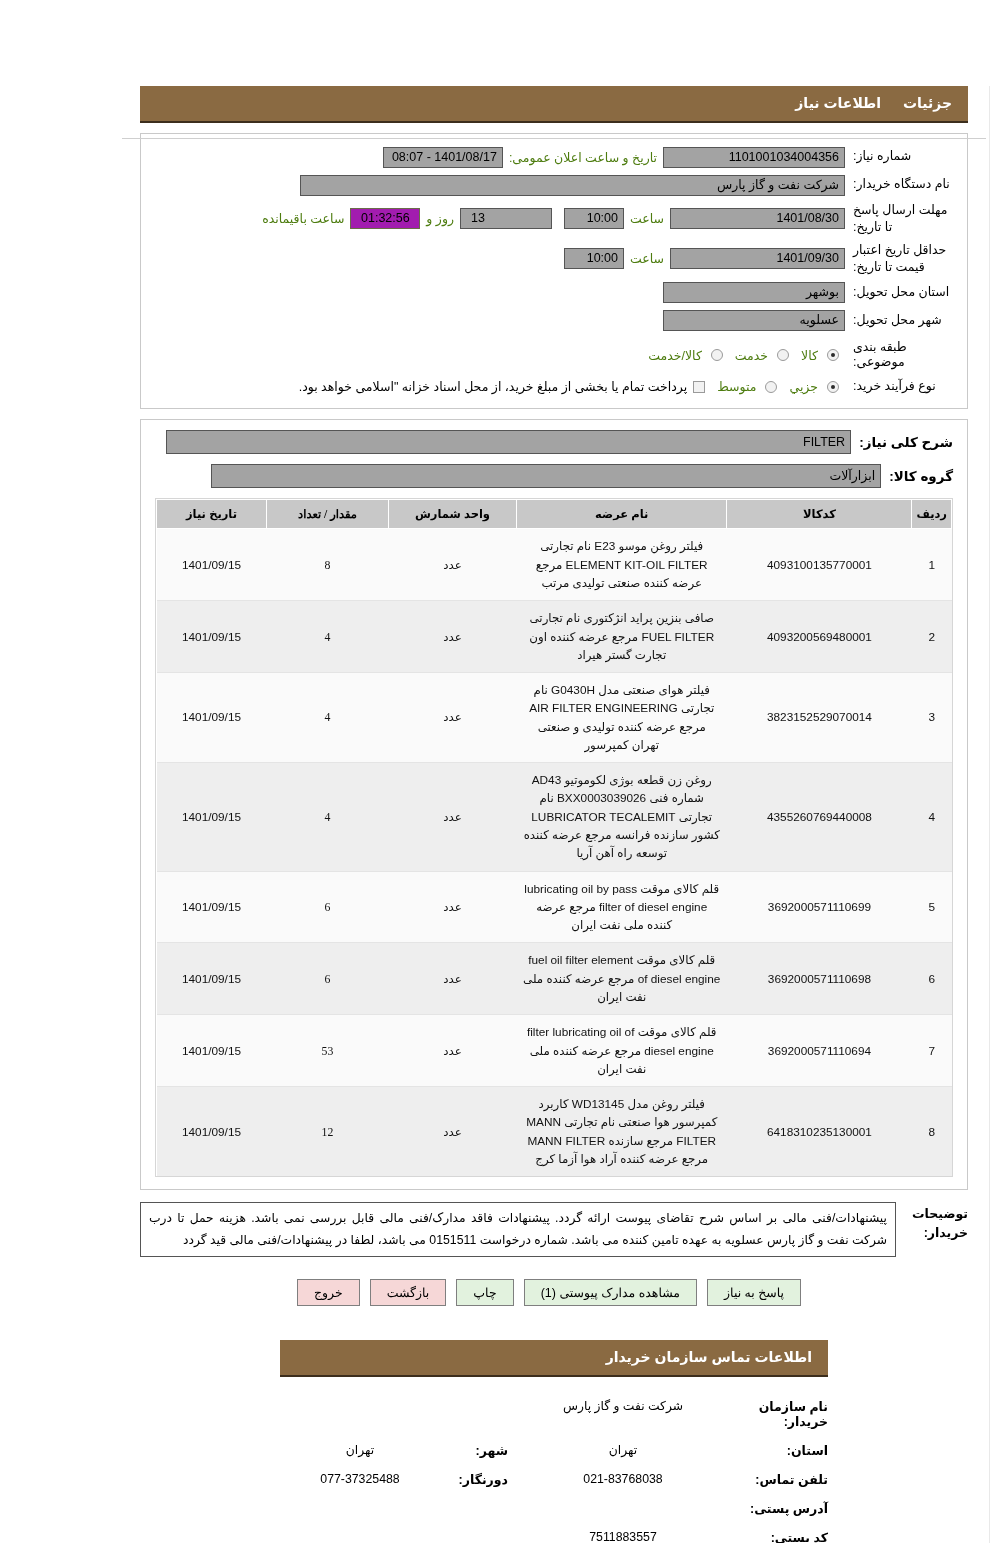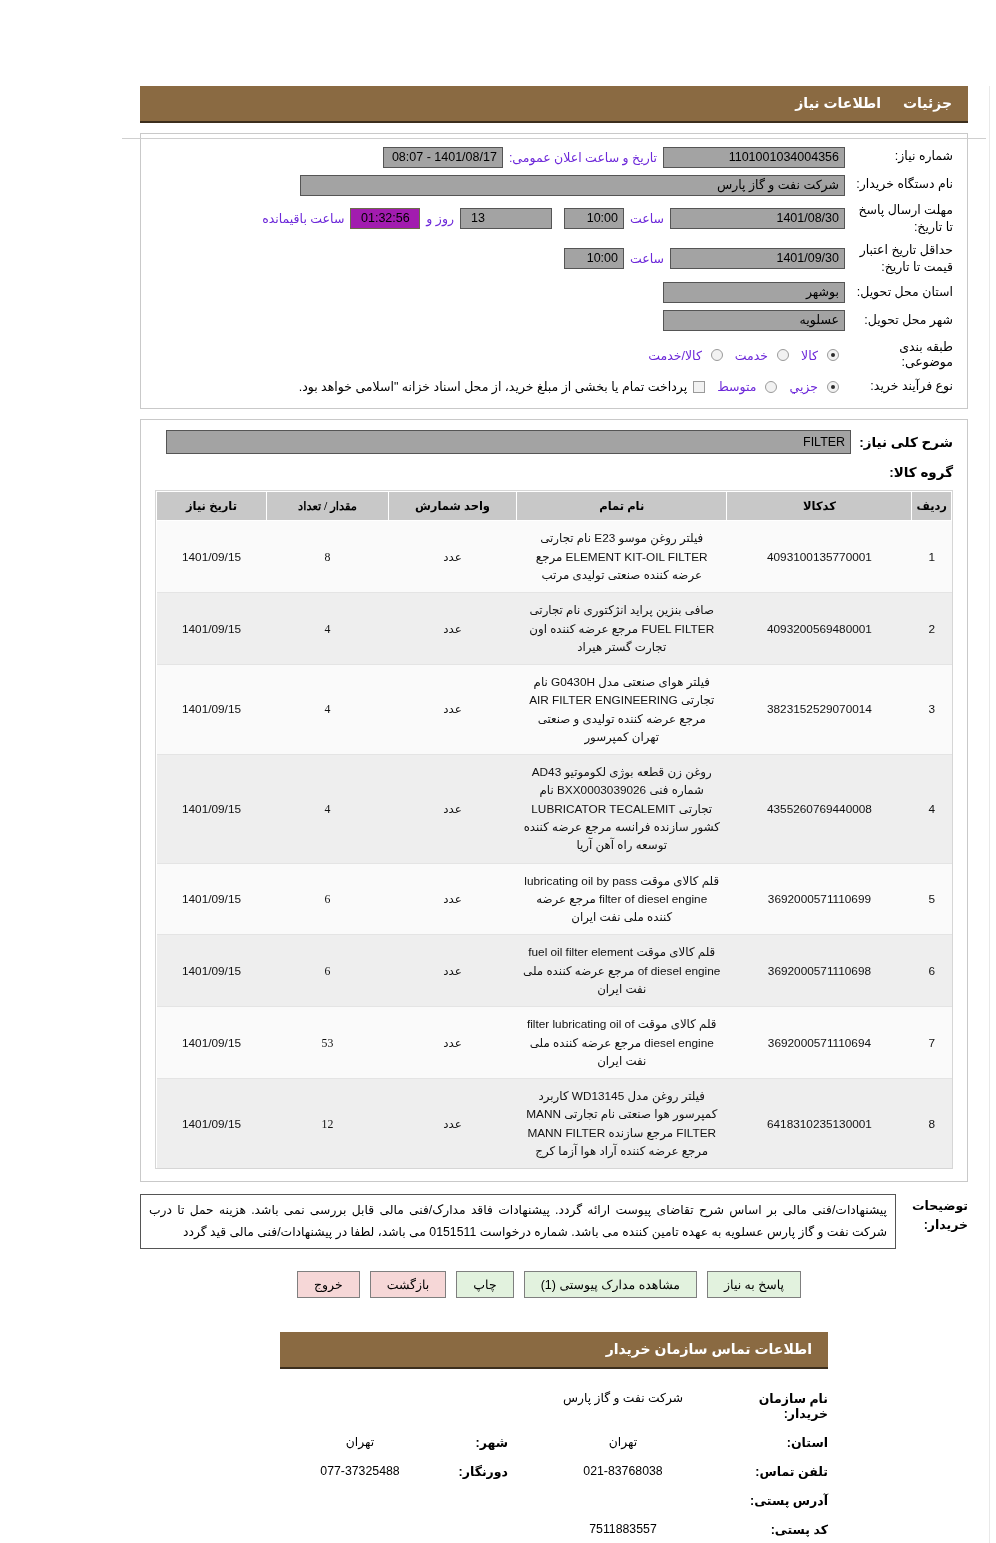--- a/index.html
+++ b/index.html
@@ -71,21 +71,21 @@
     display: flex;
     align-items: center;
     justify-content: flex-start;
     margin-bottom: 6px;
     font-size: 12.5px;
     color: #111;
     min-height: 22px;
   }
   .flabel {
     width: 108px;
-    text-align: right;
+    text-align: left;
     font-size: 12.5px;
     color: #000;
     flex: 0 0 auto;
     padding-left: 8px;
     line-height: 1.25;
   }
   .flabel.tall { line-height: 1.35; }
   .fbox {
     border: 1px solid #555;
     background: #a3a3a3;
@@ -113,21 +113,21 @@
     background: #a21caf;
     border: 1px solid #6b6b4a;
     width: 70px;
     text-align: center;
     font-size: 12.5px;
     color: #000;
   }
   .inline-label {
     font-size: 12.5px;
     padding: 0 6px;
-    color: #6d28d9;
+    color: #4d7c0f;
     white-space: nowrap;
     flex: 0 0 auto;
   }
   .link-blue {
     color: #0b35d6;
     font-size: 12px;
     text-decoration: none;
     white-space: nowrap;
     padding-right: 10px;
     cursor: pointer;
@@ -422,29 +422,30 @@
   <div class="panel tight">
 
     <div class="bigline">
       <span class="biglabel">شرح کلی نیاز:</span>
       <span class="fbox w-desc" style="height:24px;line-height:22px;">FILTER</span>
     </div>
 
 
     <div class="bigline">
       <span class="biglabel">گروه کالا:</span>
+      <span class="fbox w-group" style="height:24px;line-height:22px;">ابزارآلات</span>
     </div>
 
     <div class="tbl-wrap">
       <table class="items">
         <thead>
           <tr>
             <th class="col-radif">ردیف</th>
             <th class="col-code">کدکالا</th>
-            <th class="col-name">نام تمام</th>
+            <th class="col-name">نام عرضه</th>
             <th class="col-unit">واحد شمارش</th>
             <th class="col-qty">مقدار / تعداد</th>
             <th class="col-date">تاریخ نیاز</th>
           </tr>
         </thead>
         <tbody id="items-body">
             <tr>
               <td class="col-radif">1</td>
               <td class="col-code">4093100135770001</td>
               <td class="col-name name-cell">فیلتر روغن موسو E23 نام تجارتی ELEMENT KIT-OIL FILTER مرجع عرضه کننده صنعتی تولیدی مرتب</td>

